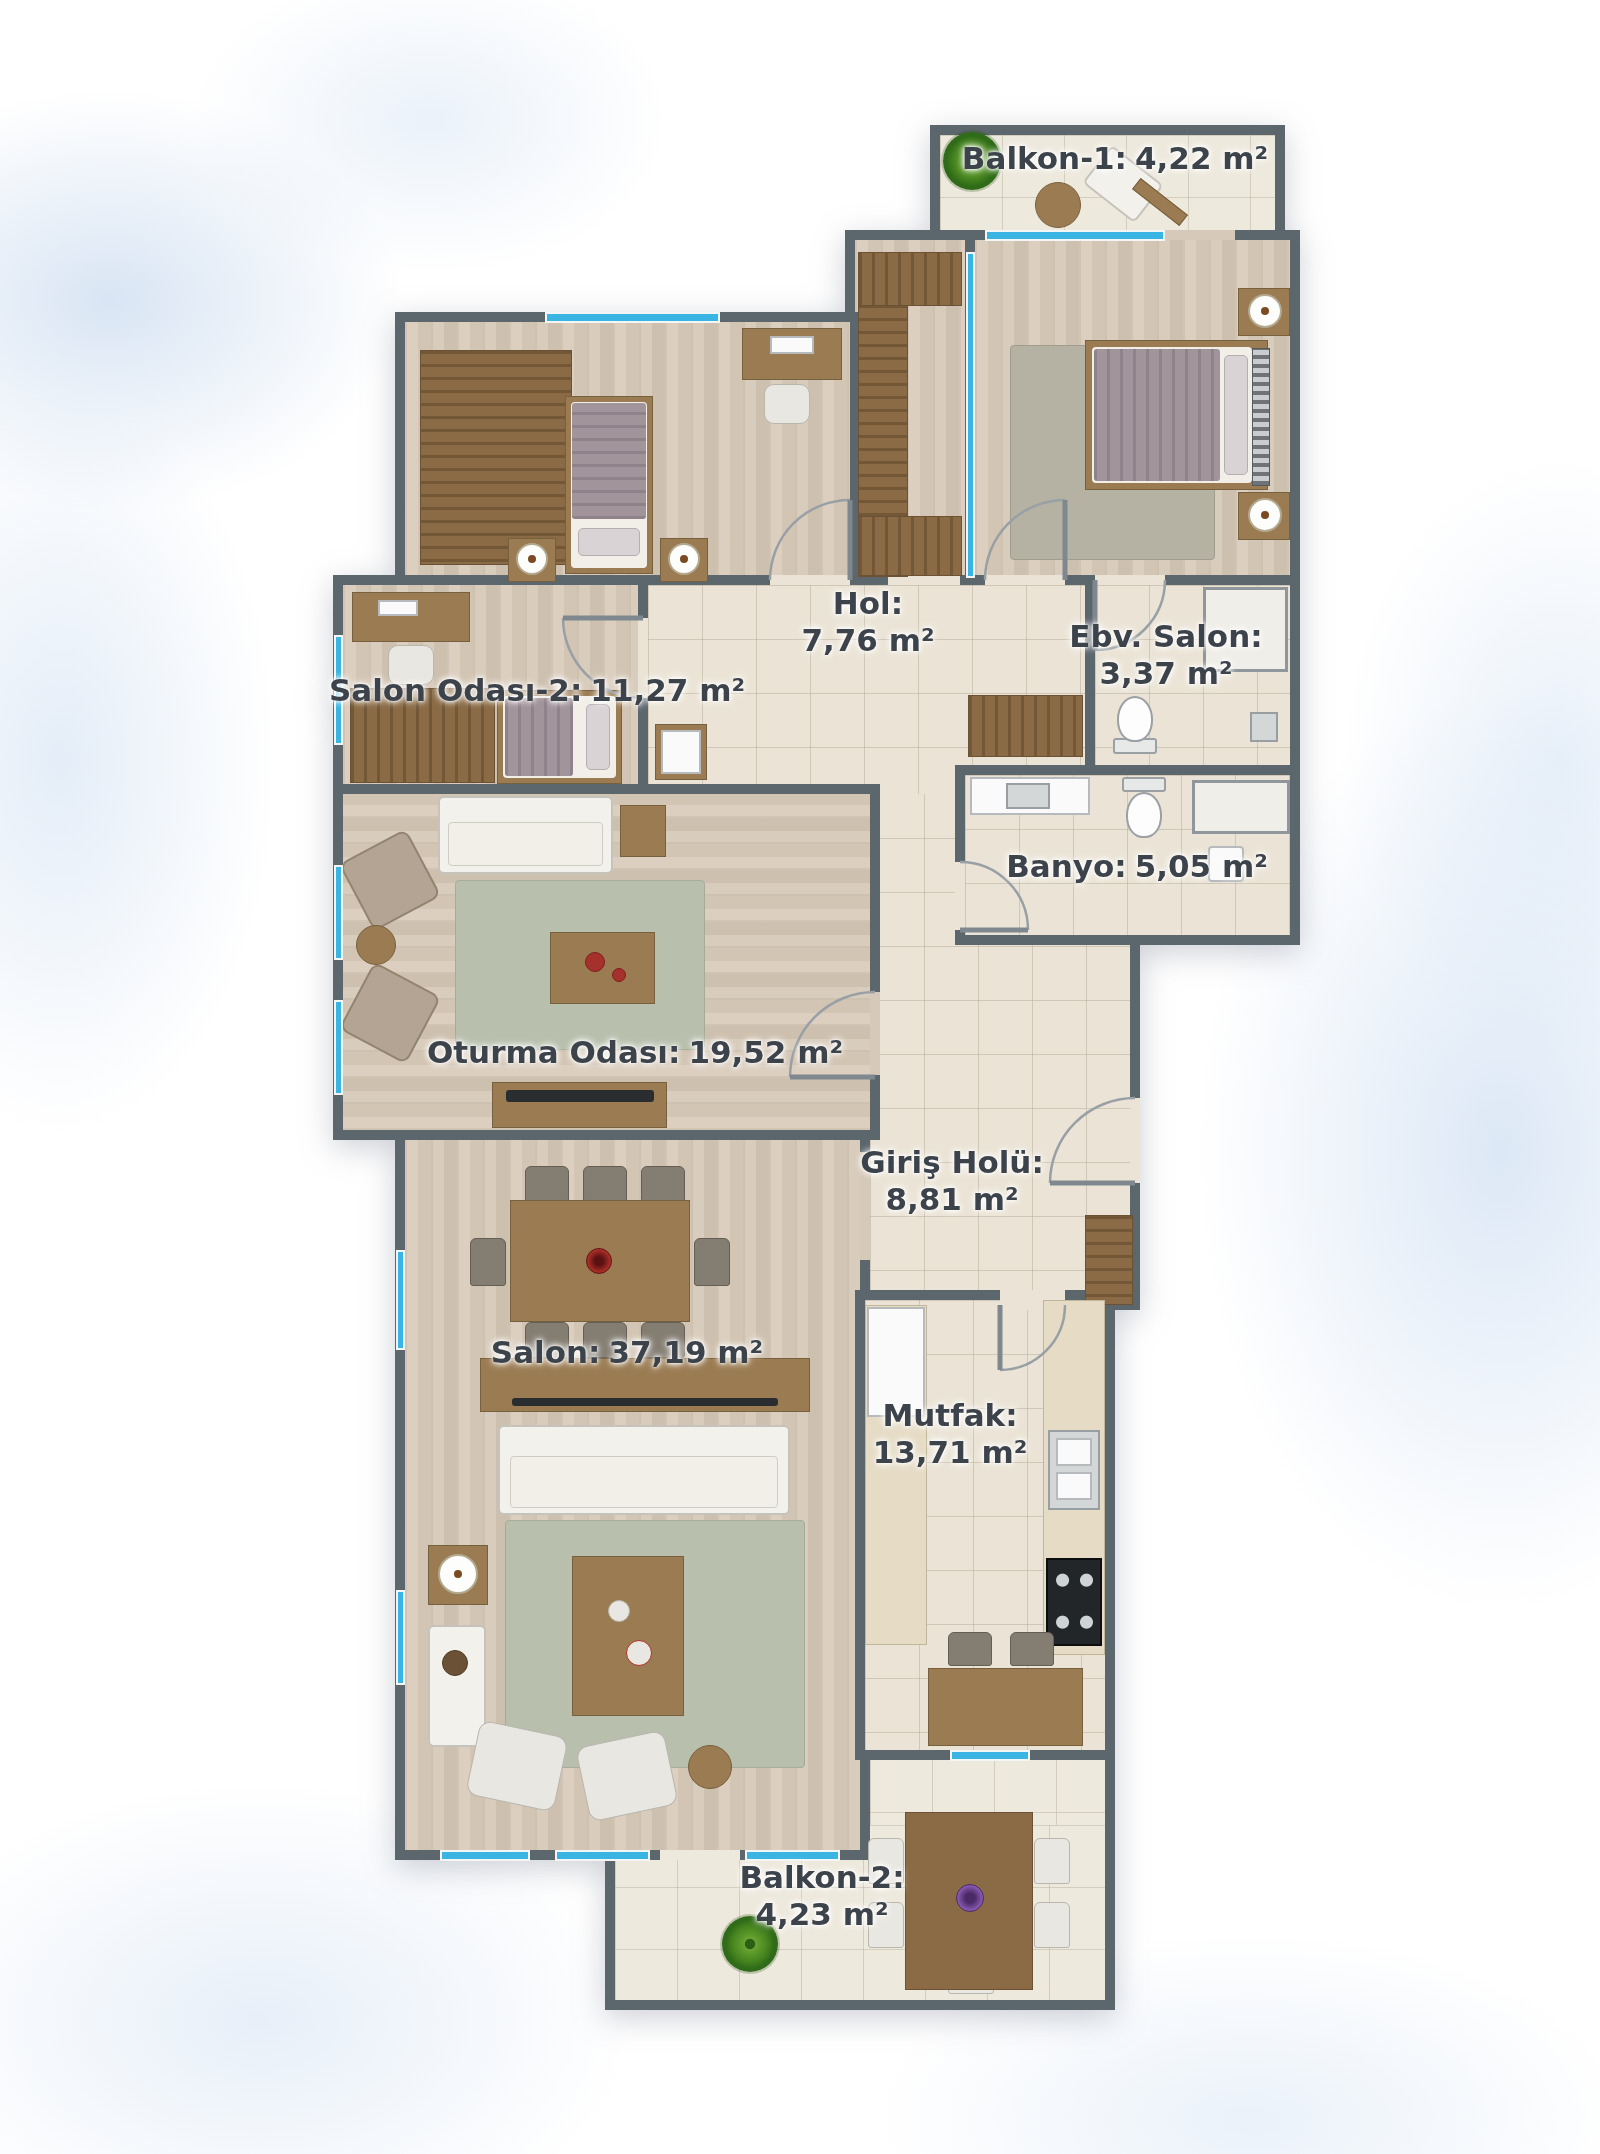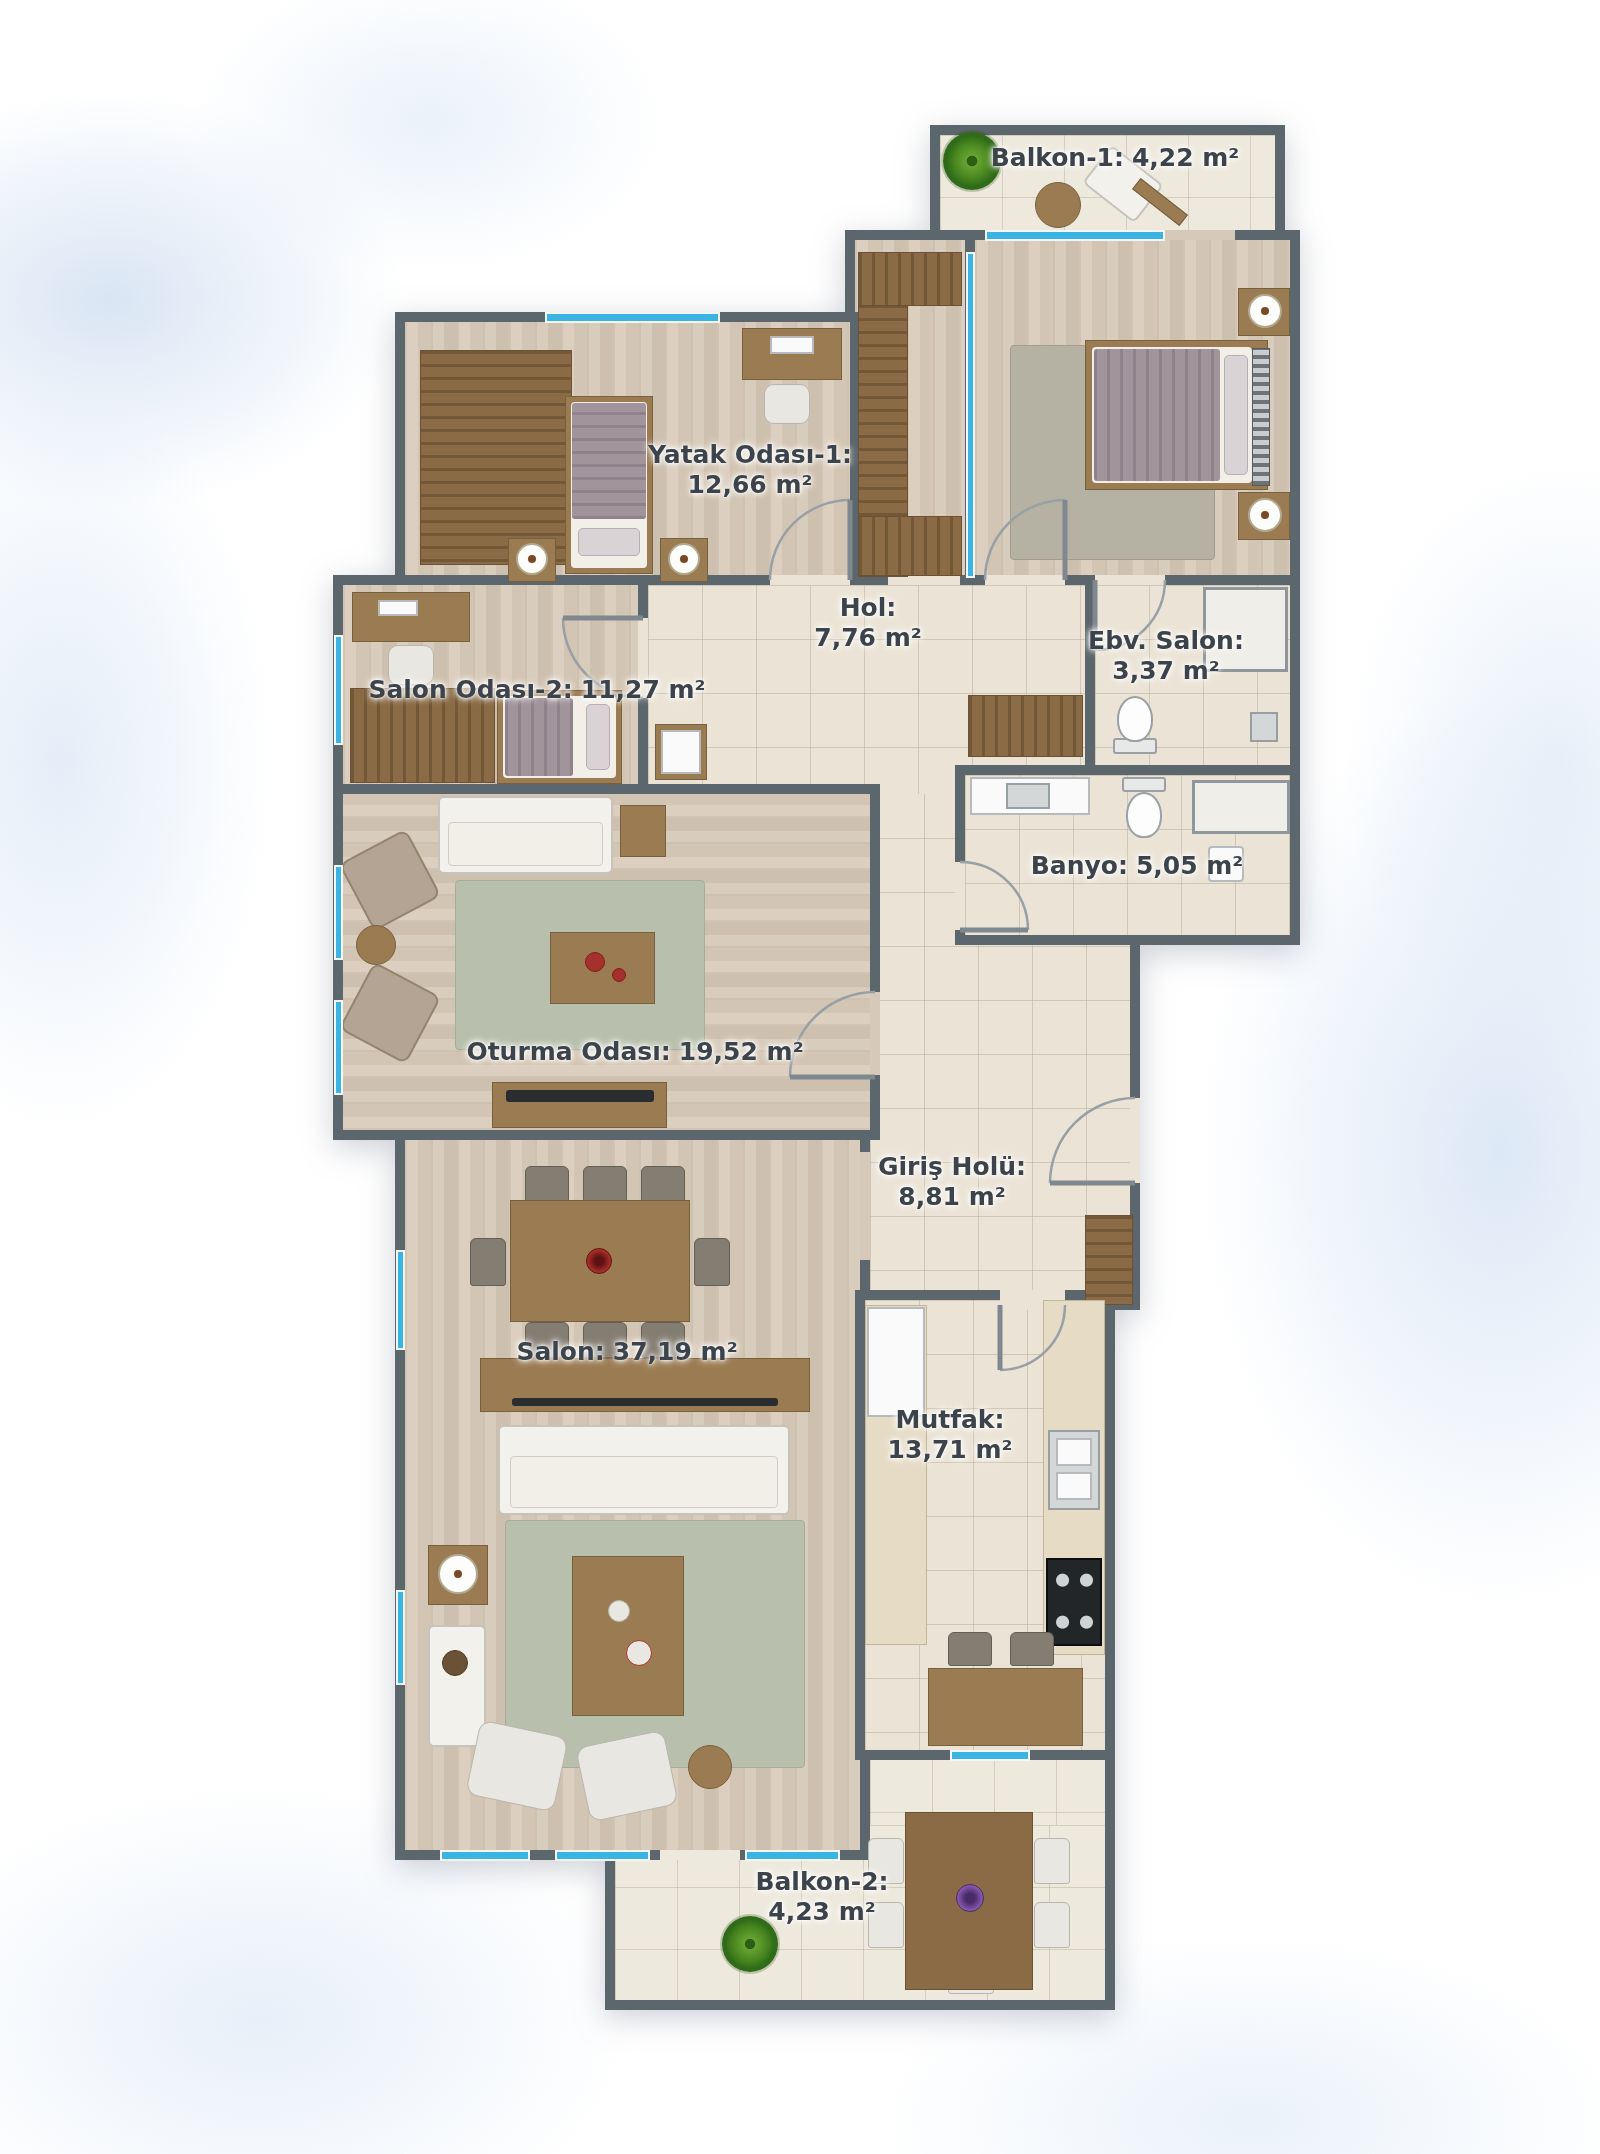--- a/index.html
+++ b/index.html
@@ -64,21 +64,21 @@
   .toilet-bowl{background:#fdfdfd;border:2px solid #9aa0a4;border-radius:50% 50% 46% 46%;}
   .toilet-tank{background:#e7e8e8;border:2px solid #9aa0a4;border-radius:3px;}
   .shower{background:#f0eee8;border:3px solid #8f979c;}
   .plant{border-radius:50%;background:
       radial-gradient(circle at 50% 50%, #2c5e14 0 12%, rgba(0,0,0,0) 14%),
       radial-gradient(closest-side, #76b23a, #47851f 62%, #2f6b18 88%);
       box-shadow:0 0 0 2px rgba(40,80,20,.25);}
   .tvbar{background:#2a2d30;border-radius:3px;}
   .headboard{background:repeating-linear-gradient(0deg,#6f7377 0 4px,#c9cdd0 4px 9px);border:1px solid #565a5e;}
   .rlabel{position:absolute;transform:translate(-50%,-50%);text-align:center;z-index:50;
-      font-weight:bold;font-size:25px;line-height:1.18;color:#3c434b;white-space:nowrap;
+      font-weight:bold;font-size:31px;line-height:1.18;color:#3c434b;white-space:nowrap;
       text-shadow:0 0 3px #fff,0 0 6px #fff,0 0 9px rgba(255,255,255,.9);}
   .rlabel.two span{display:block;}
   .rlabel.one span{display:inline;}
   .rlabel.one span + span{margin-left:8px;}
   svg.arcs{position:absolute;left:0;top:0;z-index:40;pointer-events:none;}
 </style>
 </head>
 <body>
 
 <div class="stage">
@@ -263,24 +263,20 @@
       <line x1="960" y1="930" x2="1028" y2="930"></line>
       <line x1="875" y1="1077" x2="790" y2="1077"></line>
       <line x1="1000" y1="1305" x2="1000" y2="1370"></line>
       <line x1="1135" y1="1183" x2="1050" y2="1183"></line>
     </g>
   </svg>
 
   <div class="rlabel one" style="left:1115px;top:158px">
     <span>Balkon-1:</span><span>4,22 m²</span>
   </div>
-  <div class="rlabel two" style="left:750px;top:469px">
-    <span>Yatak Odası-1:</span>
-        <span>12,66 m²</span>
-  </div>
   <div class="rlabel one" style="left:537px;top:690px">
     <span>Salon Odası-2:</span><span>11,27 m²</span>
   </div>
   <div class="rlabel two" style="left:868px;top:622px">
     <span>Hol:</span>
         <span>7,76 m²</span>
   </div>
   <div class="rlabel two" style="left:1166px;top:655px">
     <span>Ebv. Salon:</span>
         <span>3,37 m²</span>

